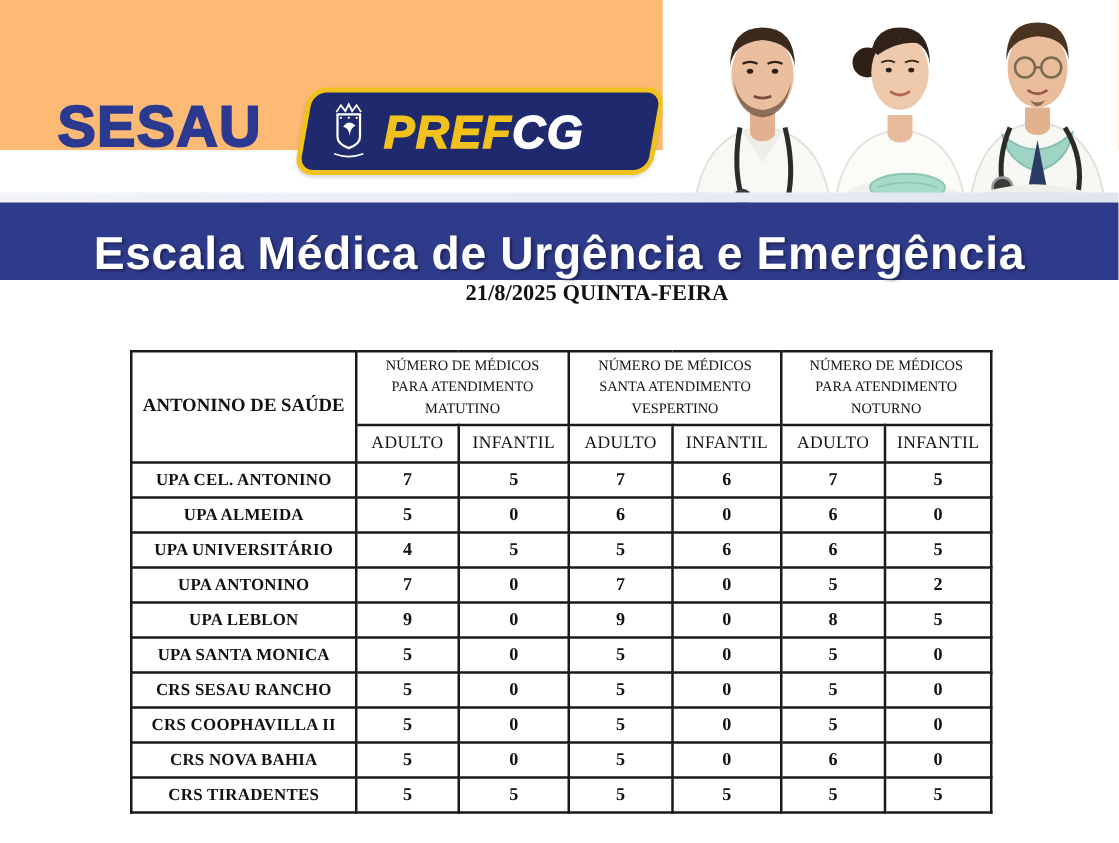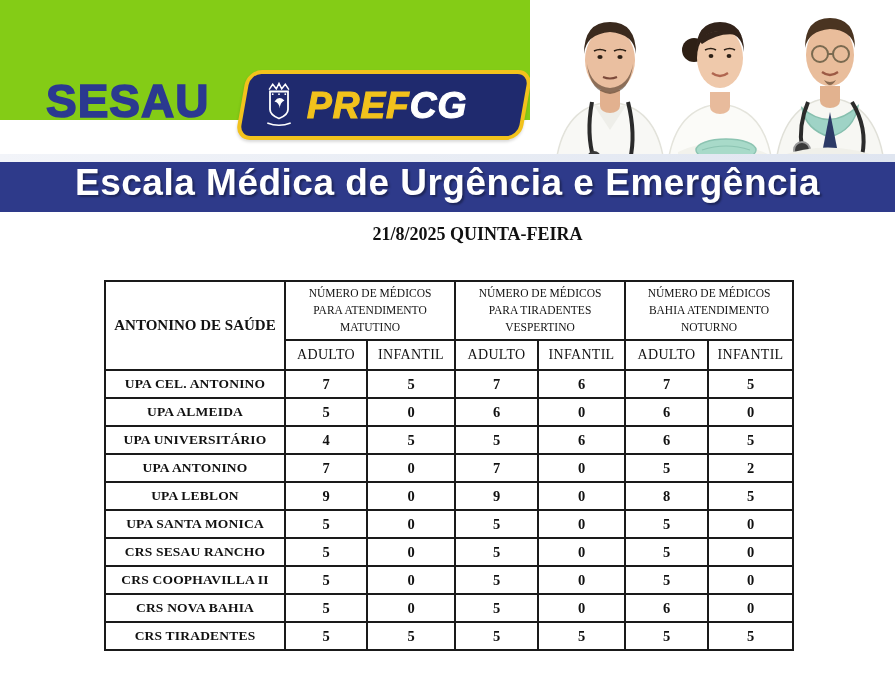--- a/index.html
+++ b/index.html
@@ -2,21 +2,21 @@
 <html><head>
 <meta charset="utf-8">
 <style>
   html,body{margin:0;padding:0;background:#ffffff;}
   .page{
     position:relative;width:895px;height:674px;background:#ffffff;
     overflow:hidden;font-family:"Liberation Sans","DejaVu Sans",sans-serif;
   }
 
   
-  .header-zone{position:absolute;left:0;top:0;width:895px;height:120px;background:#84cc16;}
+  .header-zone{position:absolute;left:0;top:0;width:895px;height:120px;background:#fdba74;}
   .sesau-logo{
     position:absolute;left:46px;top:74px;
     font-size:46px;font-weight:bold;color:#2b3990;
     letter-spacing:1px;-webkit-text-stroke:1.6px #2b3990;
   }
   .prefcg-badge{
     position:absolute;left:241px;top:70px;width:278px;height:62px;
     background:#1f2a6e;border:4px solid #f2c21c;border-radius:15px;
     transform:skewX(-10deg);box-shadow:0 2px 3px rgba(0,0,0,0.15);
     display:flex;align-items:center;
@@ -35,22 +35,22 @@
 
   .doctors-photo{position:absolute;right:0;top:0;width:365px;height:162px;}
 
   .pre-banner-strip{
     position:absolute;left:0;top:154px;width:895px;height:8px;
     background:linear-gradient(to right,#f2f4f9,#dfe5f0);
   }
 
   
   .title-banner{
-    position:absolute;left:0;top:162px;width:895px;height:50px;
-    background:#2e3a8a;display:flex;align-items:flex-start;justify-content:center;
+    position:absolute;left:0;top:162px;width:895px;height:62px;
+    background:#2e3a8a;display:flex;align-items:flex-end;justify-content:center;
   }
   .title-banner .title-text{
     color:#ffffff;font-weight:bold;font-size:37px;letter-spacing:0.5px;
     text-shadow:2px 2px 2px rgba(0,0,0,0.35);white-space:nowrap;
   }
 
   
   .date-line{
     position:absolute;left:30px;top:224px;width:895px;
     text-align:center;font-family:"Liberation Serif","DejaVu Serif",serif;
@@ -178,24 +178,24 @@
         <col style="width:83px">
         <col style="width:85px">
     </colgroup>
     <thead>
       <tr>
         <th rowspan="2" class="unit-header">ANTONINO DE SAÚDE</th>
         <th colspan="2" class="group-header">
           <div class="group-label">NÚMERO DE MÉDICOS PARA ATENDIMENTO MATUTINO</div>
         </th>
         <th colspan="2" class="group-header">
-          <div class="group-label">NÚMERO DE MÉDICOS PARA TIRADENTES VESPERTINO</div>
+          <div class="group-label">NÚMERO DE MÉDICOS SANTA ATENDIMENTO VESPERTINO</div>
         </th>
         <th colspan="2" class="group-header">
-          <div class="group-label">NÚMERO DE MÉDICOS BAHIA ATENDIMENTO NOTURNO</div>
+          <div class="group-label">NÚMERO DE MÉDICOS PARA ATENDIMENTO NOTURNO</div>
         </th>
       </tr>
       <tr>
         <th class="sub-header">ADULTO</th>
         <th class="sub-header">INFANTIL</th>
         <th class="sub-header">ADULTO</th>
         <th class="sub-header">INFANTIL</th>
         <th class="sub-header">ADULTO</th>
         <th class="sub-header">INFANTIL</th>
       </tr>

